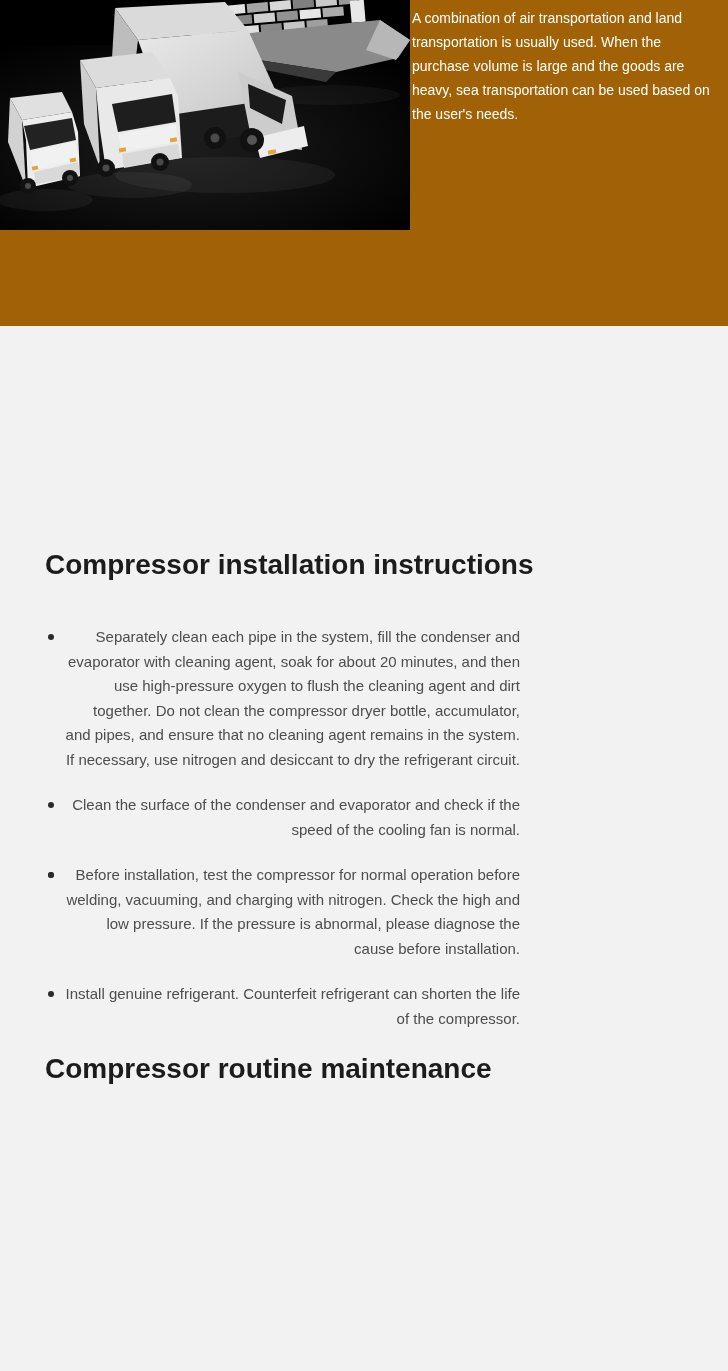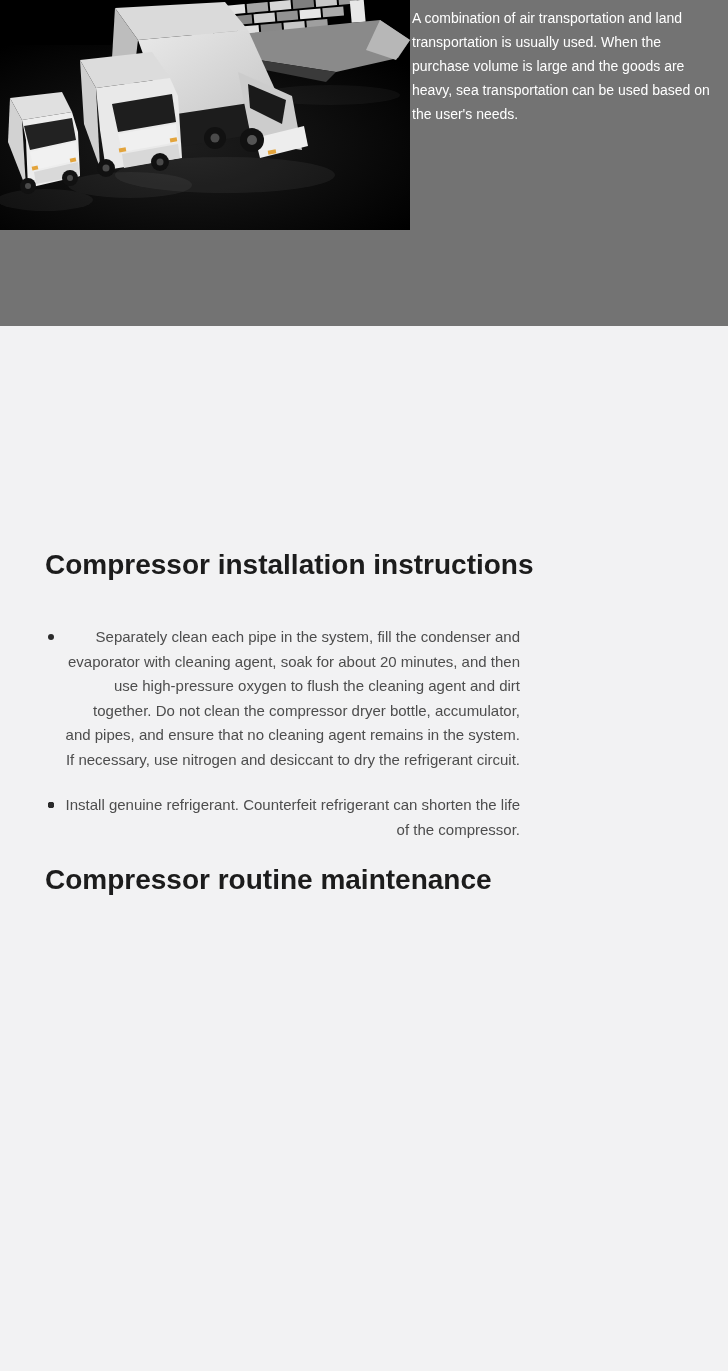--- a/index.html
+++ b/index.html
@@ -12,21 +12,21 @@
     overflow: hidden;
     background: #f2f2f3;
     font-family: "Liberation Sans", sans-serif;
   }
 
   
   .hero {
     position: relative;
     width: 728px;
     height: 326px;
-    background: #737373;
+    background: #a16207;
   }
   .hero-photo {
     position: absolute;
     left: 0;
     top: 0;
     display: block;
   }
   .hero-text {
     position: absolute;
     left: 412px;
@@ -194,26 +194,28 @@
 
   <h1 class="section-title first">Compressor installation instructions</h1>
 
   <ul class="bullet-list">
     <li>
       <span class="bullet-dot"></span>
       <span>Separately clean each pipe in the system, fill the condenser and evaporator with cleaning agent, soak for about 20 minutes, and then use high-pressure oxygen to flush the cleaning agent and dirt together. Do not clean the compressor dryer bottle, accumulator, and pipes, and ensure that no cleaning agent remains in the system. If necessary, use nitrogen and desiccant to dry the refrigerant circuit.</span>
     </li>
     <li>
       <span class="bullet-dot"></span>
-    </li>
-    <li>
-      <span class="bullet-dot"></span>
-    </li>
-    <li>
-      <span class="bullet-dot"></span>
+      <span>Clean the surface of the condenser and evaporator and check if the speed of the cooling fan is normal.</span>
+    </li>
+    <li>
+      <span class="bullet-dot"></span>
+    </li>
+    <li>
+      <span class="bullet-dot"></span>
+      <span>Before installation, test the compressor for normal operation before welding, vacuuming, and charging with nitrogen. Check the high and low pressure. If the pressure is abnormal, please diagnose the cause before installation.</span>
     </li>
     <li>
       <span class="bullet-dot"></span>
       <span>Install genuine refrigerant. Counterfeit refrigerant can shorten the life of the compressor.</span>
     </li>
   </ul>
 
   <h2 class="section-title second">Compressor routine maintenance</h2>
 </div>
 

